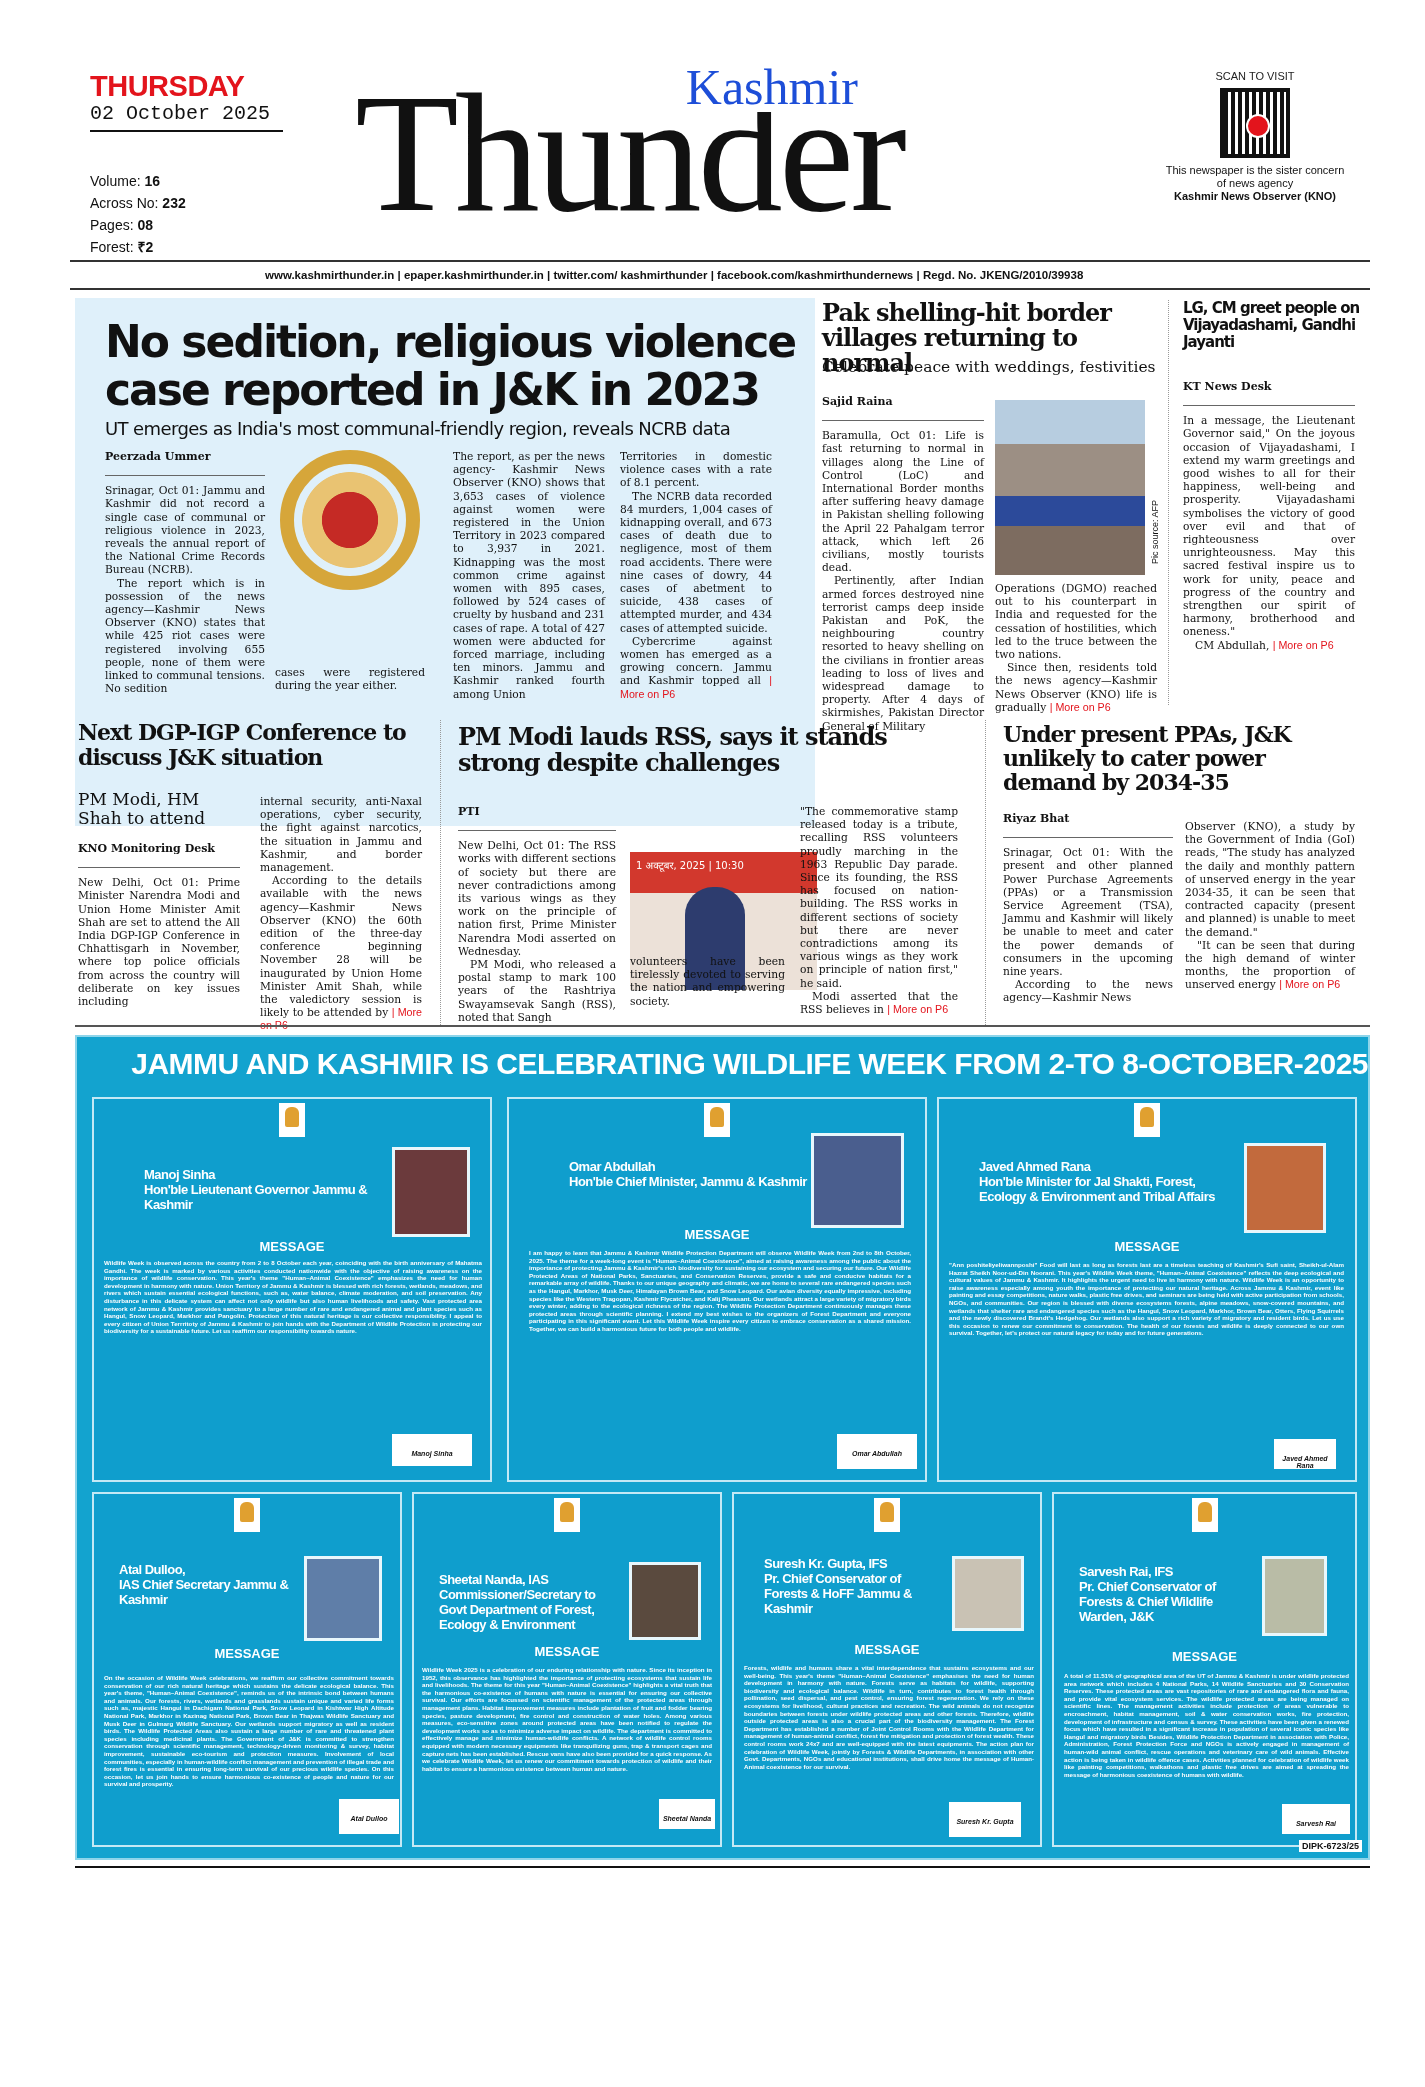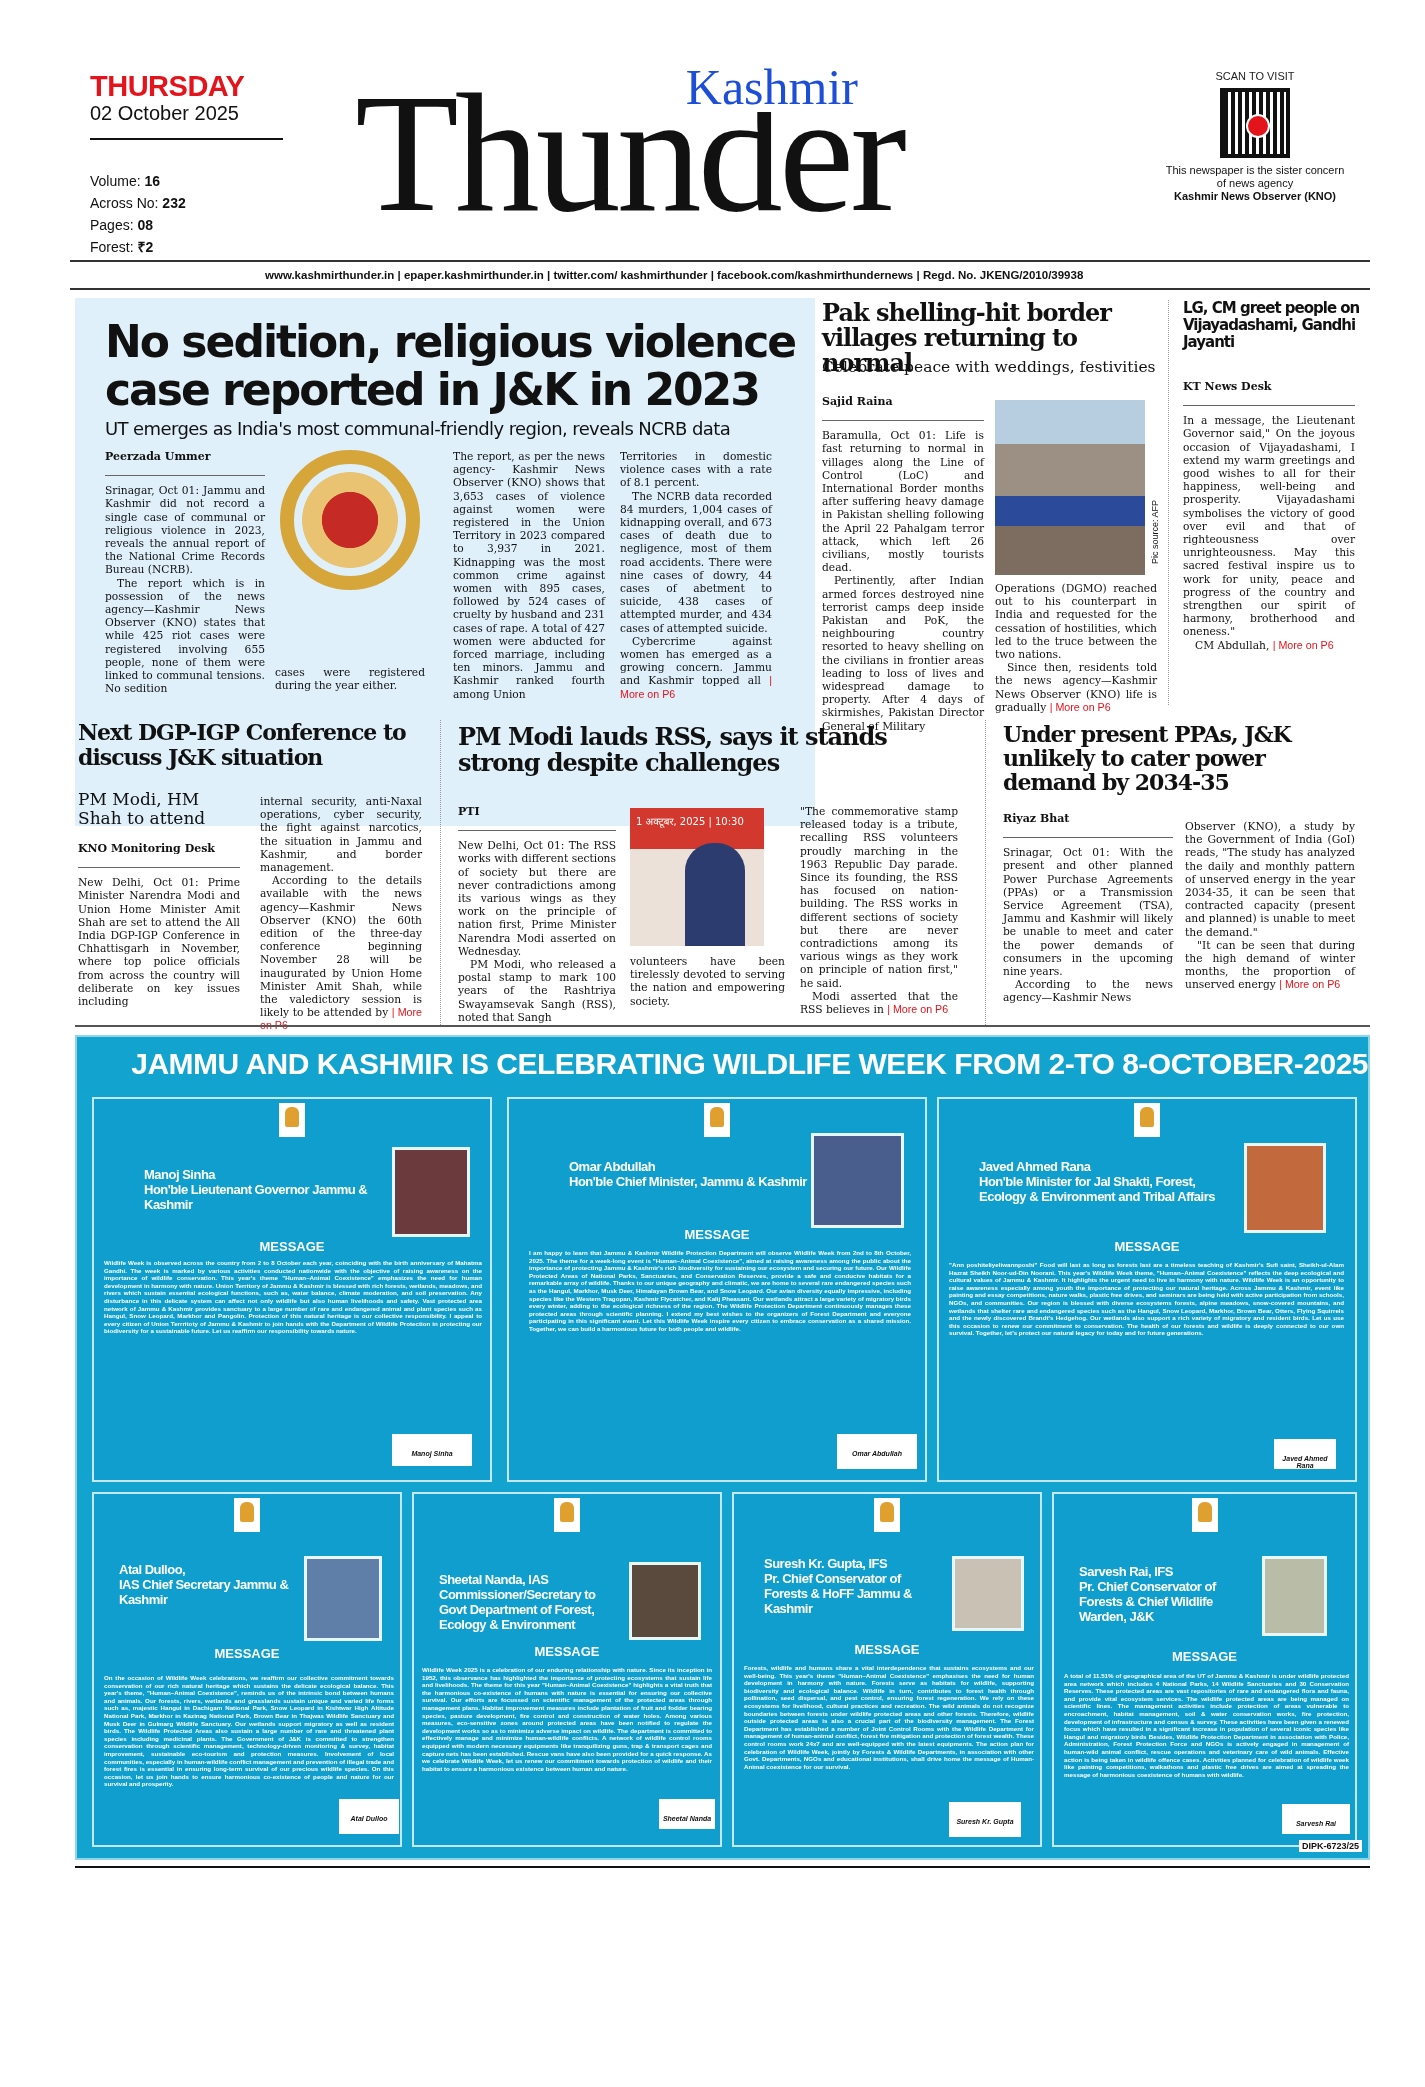--- a/index.html
+++ b/index.html
@@ -1,20 +1,20 @@
 <!DOCTYPE html>
 <html><head>
 <meta charset="utf-8">
 <style>
 *{box-sizing:border-box;margin:0;padding:0}
 body{width:1425px;height:2087px;background:#fff;font-family:"DejaVu Serif",serif;color:#111;position:relative;overflow:hidden}
 .abs{position:absolute}
 
 .day{left:90px;top:70px;font-family:"Liberation Sans",sans-serif;font-weight:bold;color:#e3141c;font-size:29px;letter-spacing:-0.5px}
-.date{left:90px;top:102px;font-family:Liberation Sans, sans-serif;font-size:20px;border-bottom:2px solid #111;width:193px;padding-bottom:13px}
+.date{left:90px;top:102px;font-family:Liberation Mono, monospace;font-size:20px;border-bottom:2px solid #111;width:193px;padding-bottom:5px}
 .meta{left:90px;top:170px;font-family:"Liberation Sans",sans-serif;font-size:14px;line-height:22px}
 .meta b{font-weight:bold}
 .brand-small{left:558px;top:62px;width:300px;height:50px;color:#1d4ed8;font-family:"Liberation Serif",serif;font-size:50px;text-align:right;line-height:50px;background:#fff;z-index:2}
 .brand-big{left:355px;top:48px;font-family:"Liberation Serif",serif;font-size:170px;line-height:210px;letter-spacing:-4px;z-index:1}
 .qr-wrap{left:1160px;top:70px;width:190px;text-align:center;font-family:"Liberation Sans",sans-serif}
 .qr-label{font-size:11px;color:#222}
 .qr{width:70px;height:70px;margin:6px auto;background:
  repeating-linear-gradient(90deg,#111 0 4px,#fff 4px 7px),#fff;position:relative;border:4px solid #111}
 .qr::after{content:"";position:absolute;left:22px;top:22px;width:20px;height:20px;border-radius:50%;background:#e3141c;border:2px solid #fff}
 .qr-note{font-size:11px;line-height:13px}
@@ -127,21 +127,21 @@
   <p><span>According to the details available with the news agency—Kashmir News Observer (KNO) the 60th edition of the three-day conference beginning November 28 will be inaugurated by Union Home Minister Amit Shah, while the valedictory session is likely to be attended by</span> <span class="more">| More on P6</span></p>
 </div>
 <div class="vrule" style="left:440px;top:720px;height:305px"></div>
 
 <div class="h2" style="left:458px;top:724px;width:450px;font-size:24px;line-height:26px">PM Modi lauds RSS, says it stands strong despite challenges</div>
 <div class="col" style="left:458px;top:805px;width:158px">
   <div class="byline">PTI</div>
   <p>New Delhi, Oct 01: The RSS works with different sections of society but there are never contradictions among its various wings as they work on the principle of nation first, Prime Minister Narendra Modi asserted on Wednesday.</p>
   <p>PM Modi, who released a postal stamp to mark 100 years of the Rashtriya Swayamsevak Sangh (RSS), noted that Sangh</p>
 </div>
-<div class="photo" style="left:630px;top:808px;width:134px;height:138px;background:linear-gradient(180deg,#d2382d 0 30%,#ece1d8 30%)">
+<div class="photo" style="left:630px;top:852px;width:187px;height:138px;background:linear-gradient(180deg,#d2382d 0 30%,#ece1d8 30%)">
   <div style="color:#fff;font-size:10px;padding:6px;font-family:'DejaVu Sans',sans-serif">1 अक्टूबर, 2025 | 10:30</div>
   <div style="position:absolute;left:55px;top:35px;width:60px;height:103px;background:#2d3c6e;border-radius:28px 28px 0 0"></div>
 </div>
 <div class="col" style="left:630px;top:955px;width:155px">volunteers have been tirelessly devoted to serving the nation and empowering society.</div>
 <div class="col" style="left:800px;top:805px;width:158px">
   <p>"The commemorative stamp released today is a tribute, recalling RSS volunteers proudly marching in the 1963 Republic Day parade. Since its founding, the RSS has focused on nation-building. The RSS works in different sections of society but there are never contradictions among its various wings as they work on principle of nation first," he said.</p>
   <p><span>Modi asserted that the RSS believes in</span> <span class="more">| More on P6</span></p>
 </div>
 <div class="vrule" style="left:985px;top:720px;height:305px"></div>
 

